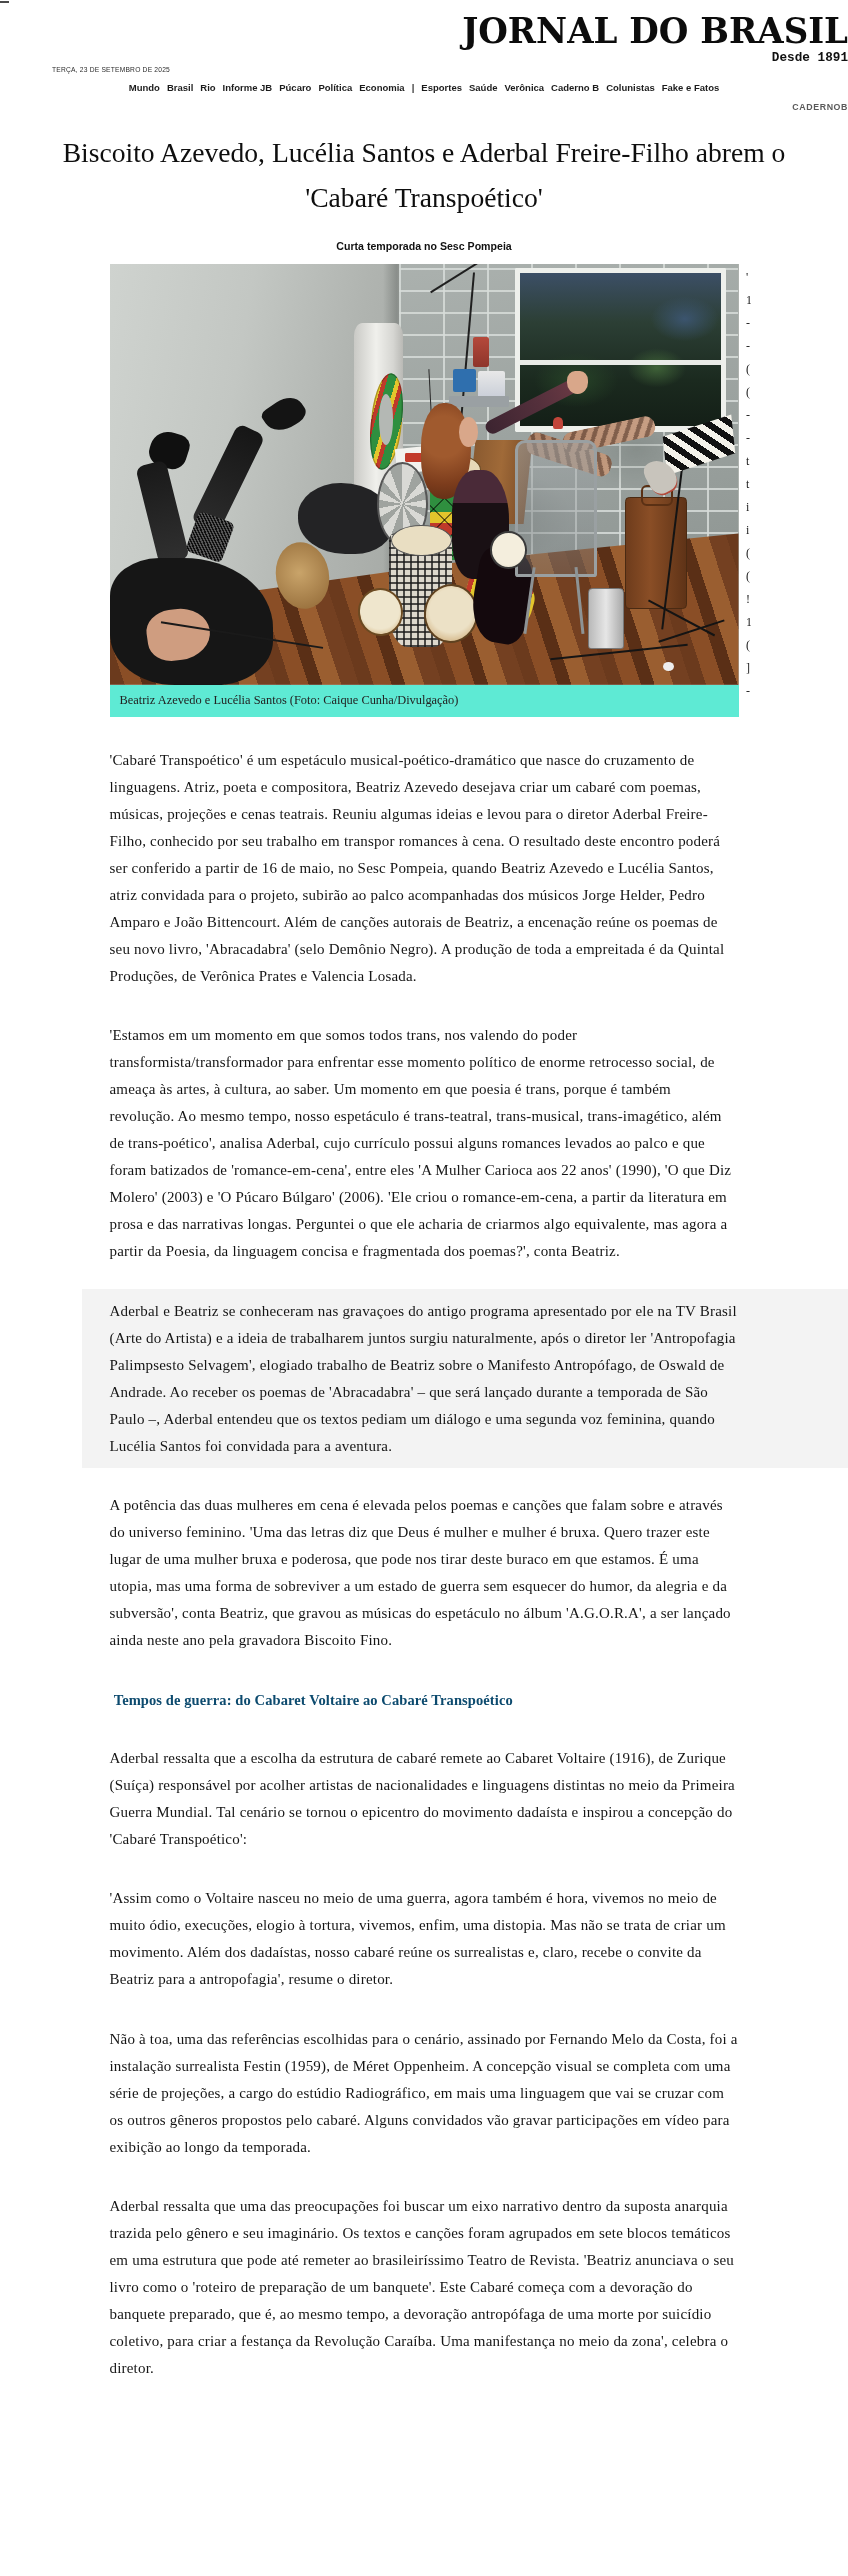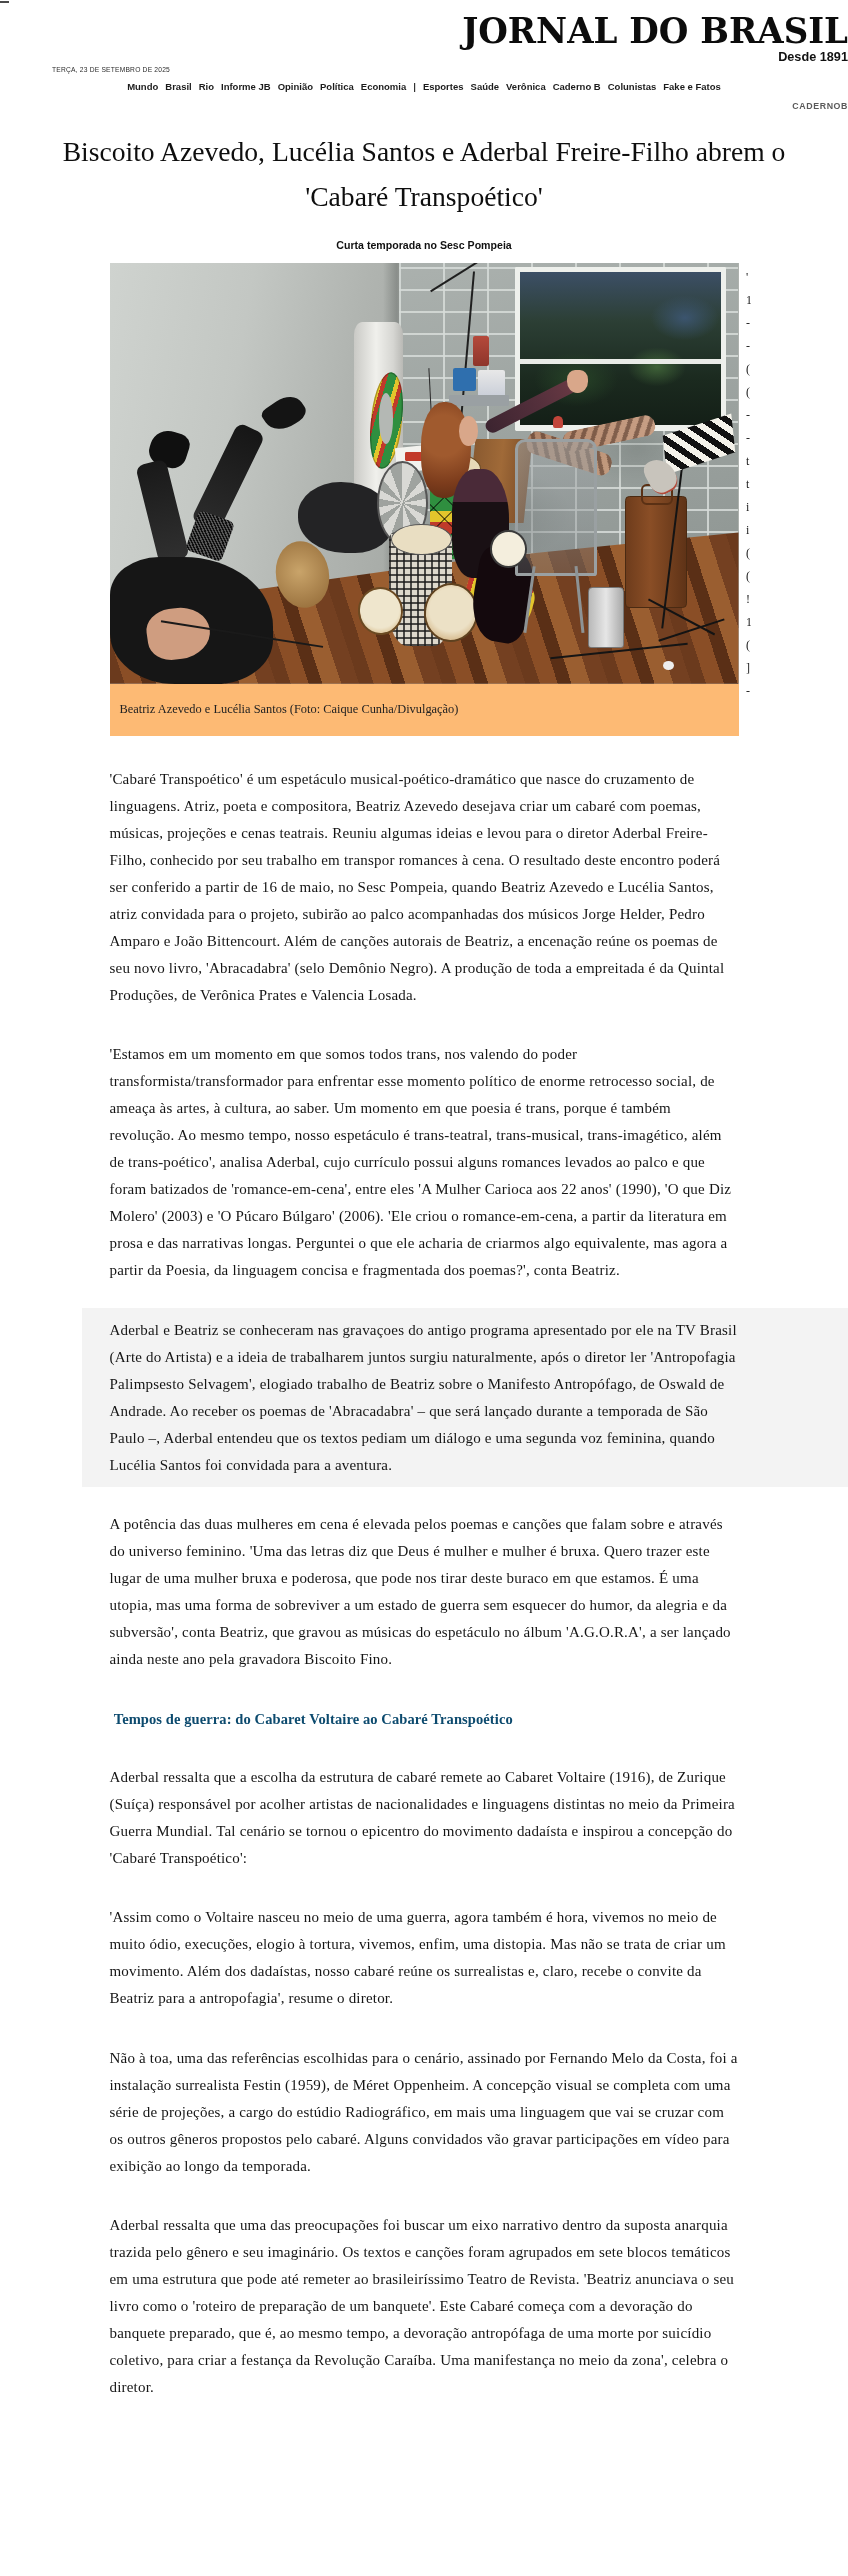--- a/index.html
+++ b/index.html
@@ -3,21 +3,21 @@
 <meta charset="utf-8">
 <style>
   html,body{margin:0;padding:0;background:#fff;}
   .page{position:relative;width:848px;height:2576px;margin:0 auto;background:#fff;overflow:hidden;
         font-family:"Liberation Serif","DejaVu Serif",serif;color:#151515;}
 
   
   .masthead{position:relative;text-align:right;padding-top:12.7px;}
   .logo{font-family:"DejaVu Serif",serif;font-weight:bold;font-size:34px;line-height:1.05;
         letter-spacing:0px;color:#0c0c0c;transform:scaleY(1.05);cursor:pointer;}
-  .tagline{font-family:Liberation Sans, sans-serif;font-weight:bold;font-size:12.7px;margin-top:2.1px;color:#111;margin-left:48px;}
+  .tagline{font-family:Liberation Mono, monospace;font-weight:bold;font-size:12.7px;margin-top:2.1px;color:#111;margin-left:48px;}
   .dateline{position:absolute;left:52px;top:66px;font-family:"Liberation Sans",sans-serif;
         font-size:6.7px;letter-spacing:0.2px;color:#2b2b2b;}
   .nav{display:flex;justify-content:center;align-items:center;column-gap:7px;margin-top:17px;
         font-family:"Liberation Sans",sans-serif;font-weight:bold;font-size:9.5px;color:#1c1c1c;}
   .nav span{cursor:pointer;white-space:nowrap;}
   .nav .sep{cursor:default;color:#333;}
   .section-label{margin-top:8.5px;font-family:"Liberation Sans",sans-serif;font-weight:bold;
         font-size:8.8px;letter-spacing:0.6px;color:#5a5a5a;}
 
   
@@ -133,21 +133,21 @@
   .ph-Lleg2{left:6%;top:47%;width:5%;height:24%;border-radius:8.5px;transform:rotate(-14deg);
      background:linear-gradient(180deg,#191919,#303030);}
   .ph-Lsock{left:13%;top:60%;width:6%;height:10%;border-radius:5.7px;transform:rotate(20deg);
      background:repeating-linear-gradient(45deg,#111 0 1.4px,#555 1.4px 2.8px);}
   .ph-Lbody{left:0;top:70%;width:26%;height:30%;background:#161616;border-radius:30% 55% 35% 40%;}
   .ph-Lskin{left:6%;top:82%;width:10%;height:12%;background:#cf9d80;border-radius:40% 50% 50% 40%;transform:rotate(-8deg);}
   .ph-cable1{left:8%;top:88%;width:26%;height:2.1px;background:#1a1a1a;transform:rotate(9deg);}
   .ph-cable2{left:70%;top:92%;width:22%;height:2.1px;background:#151515;transform:rotate(-6deg);}
   .ph-cabletip{left:88%;top:94.5%;width:1.8%;height:2.2%;background:#eee;border-radius:50%;}
 
-  figcaption.caption{height:52px;background:#fdba74;display:flex;align-items:center;
+  figcaption.caption{height:32px;background:#5eead4;display:flex;align-items:center;
      padding-left:10px;font-size:12.4px;color:#222;}
 
   
   .edge-frags{position:absolute;left:746px;top:266px;width:5px;height:452px;overflow:hidden;
      font:12px/23px "Liberation Serif",serif;white-space:pre;color:#1a1a1a;}
 
   
   .article-body{width:629px;margin:30px auto 8px;font-size:15px;letter-spacing:0.2px;line-height:27px;color:#151515;}
   .article-body p{margin:0 0 32.5px 0;}
   .article-body p.highlight{background:#f3f3f3;margin:-8.5px -110px 24px -28px;padding:8.5px 110px 8.5px 28px;}
@@ -163,21 +163,21 @@
 
   <header class="masthead">
     <div class="logo">JORNAL DO BRASIL</div>
     <div class="tagline">Desde 1891</div>
     <div class="dateline">TERÇA, 23 DE SETEMBRO DE 2025</div>
     <nav class="nav">
       <span>Mundo</span>
       <span>Brasil</span>
       <span>Rio</span>
       <span>Informe JB</span>
-      <span>Opinião</span>
+      <span>Púcaro</span>
       <span>Política</span>
       <span>Economia</span>
       <span class="sep">|</span>
       <span>Esportes</span>
       <span>Saúde</span>
       <span>Verônica</span>
       <span>Caderno B</span>
       <span>Colunistas</span>
       <span>Fake e Fatos</span>
     </nav>

